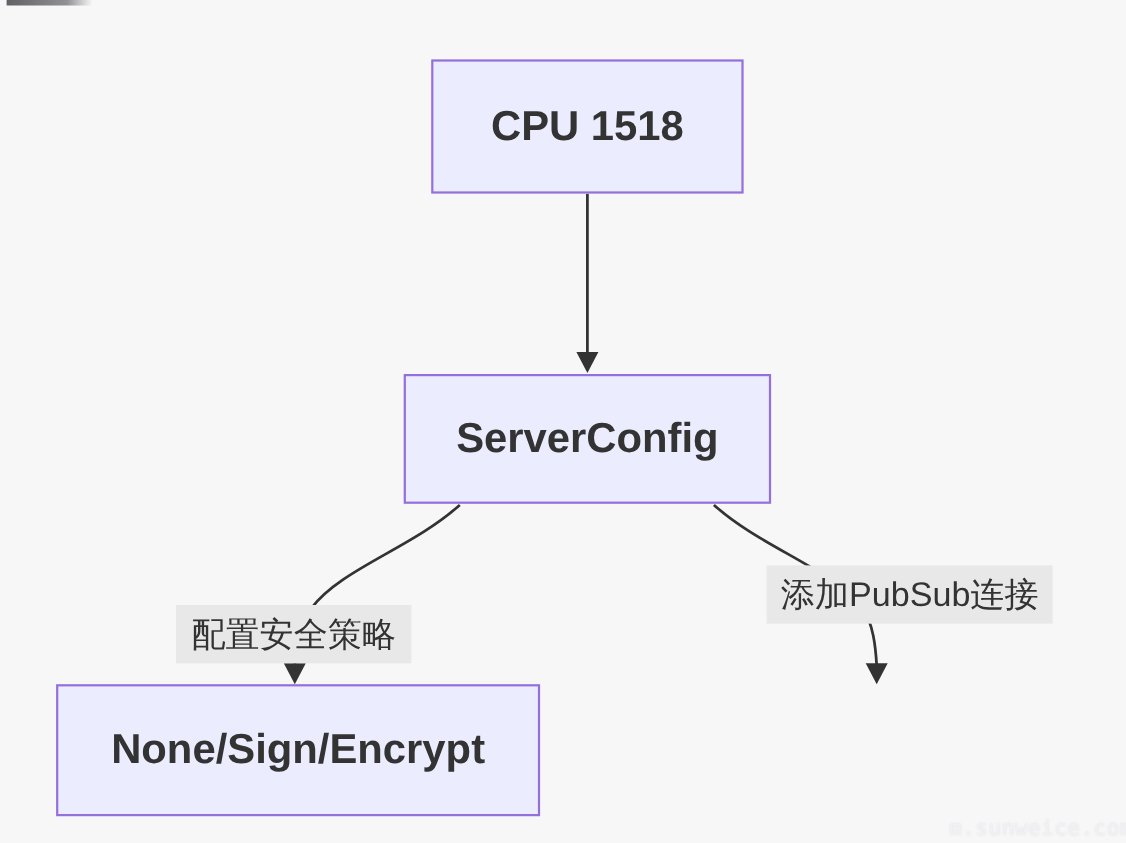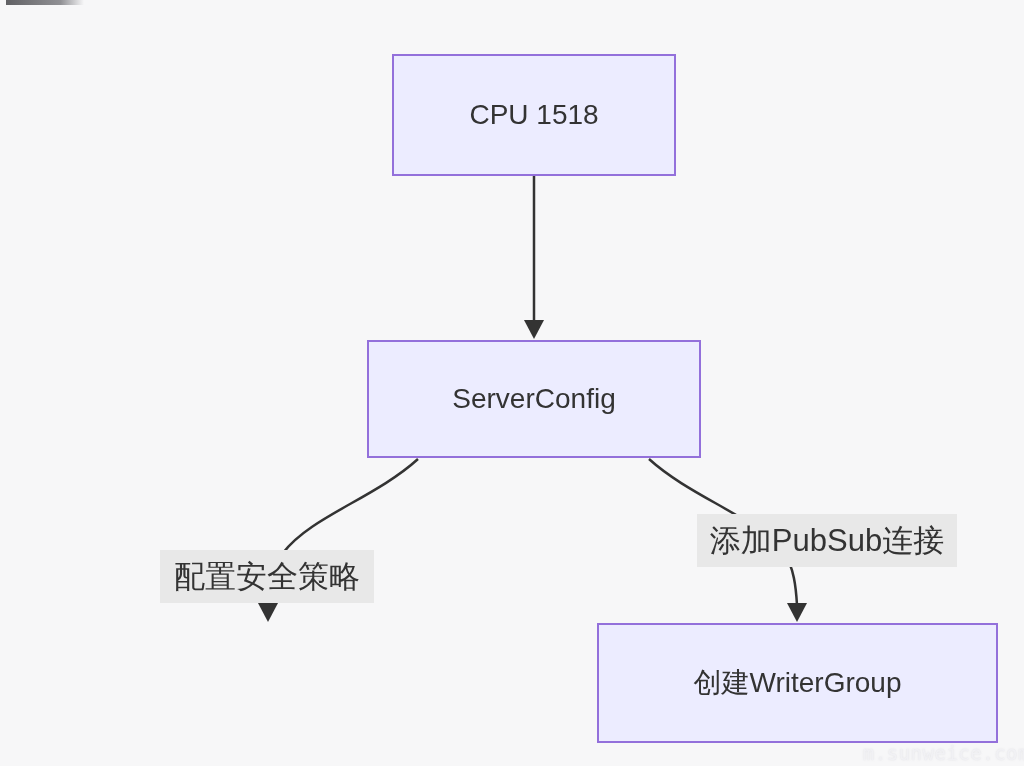--- a/index.html
+++ b/index.html
@@ -40,23 +40,24 @@
     stroke: none;
   }
   .node {
     position: absolute;
     z-index: 3;
     background: var(--node-fill);
     border: 2.5px solid var(--node-border);
     display: flex;
     align-items: center;
     justify-content: center;
-    font-size: 28px;
+    font-size: 38px;
     color: var(--text-color);
     white-space: nowrap;
+    font-weight: bold;
   }
   .edge-label {
     position: absolute;
     z-index: 2;
     background: var(--edge-label-bg);
     display: flex;
     align-items: center;
     justify-content: center;
     font-size: 31px;
     color: var(--text-color);
@@ -113,19 +114,19 @@
   <div class="edge-label l-pubsub">
     <span>添加PubSub连接</span>
   </div>
 
   <div class="node n-cpu">
     <span>CPU 1518</span>
   </div>
   <div class="node n-server">
     <span>ServerConfig</span>
   </div>
-  <div class="node n-writer">
-    <span>创建WriterGroup</span>
+  <div class="node n-security">
+    <span>None/Sign/Encrypt</span>
   </div>
 
   <div class="watermark">m.sunweice.com</div>
 
 </div>
 
 </body></html>

